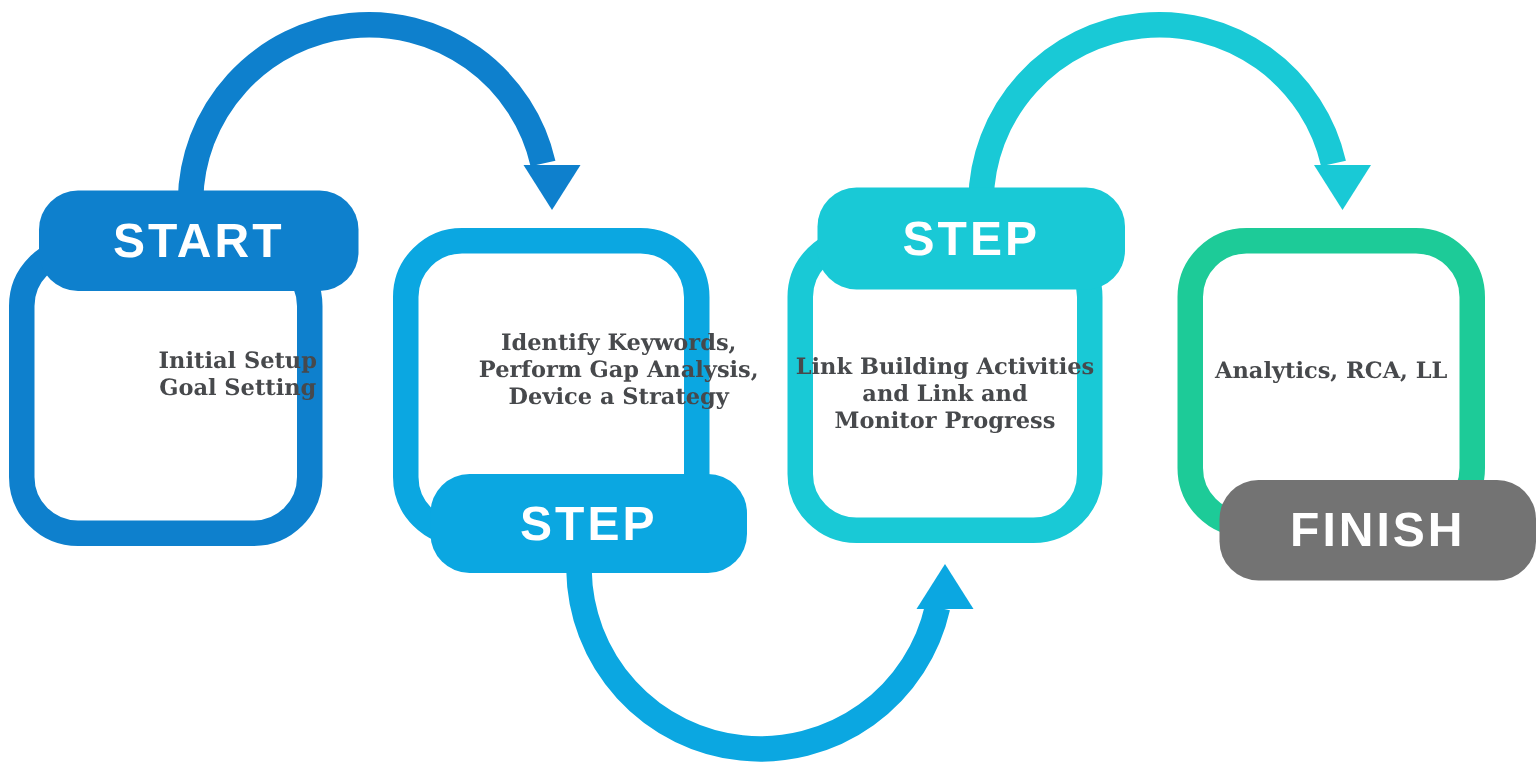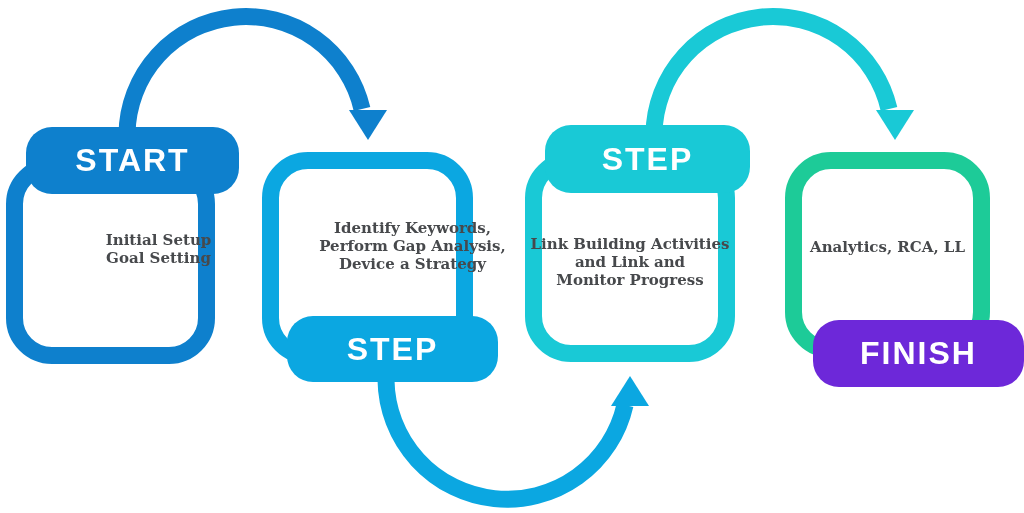--- a/index.html
+++ b/index.html
@@ -88,18 +88,18 @@
     <div class="badge c3-badge" style="background-color: rgb(25, 201, 214);">
       <span>STEP</span>
     </div>
   </div>
 
   <div>
     <div class="outline c4-outline" style="border-color: rgb(29, 203, 152);"></div>
     <div class="body-text c4-body">
       <div>Analytics, RCA, LL</div>
     </div>
-    <div class="badge c4-badge" style="background-color: #6d28d9;">
+    <div class="badge c4-badge" style="background-color: #737373;">
       <span>FINISH</span>
     </div>
   </div>
 
 </div>
 
 </body></html>

